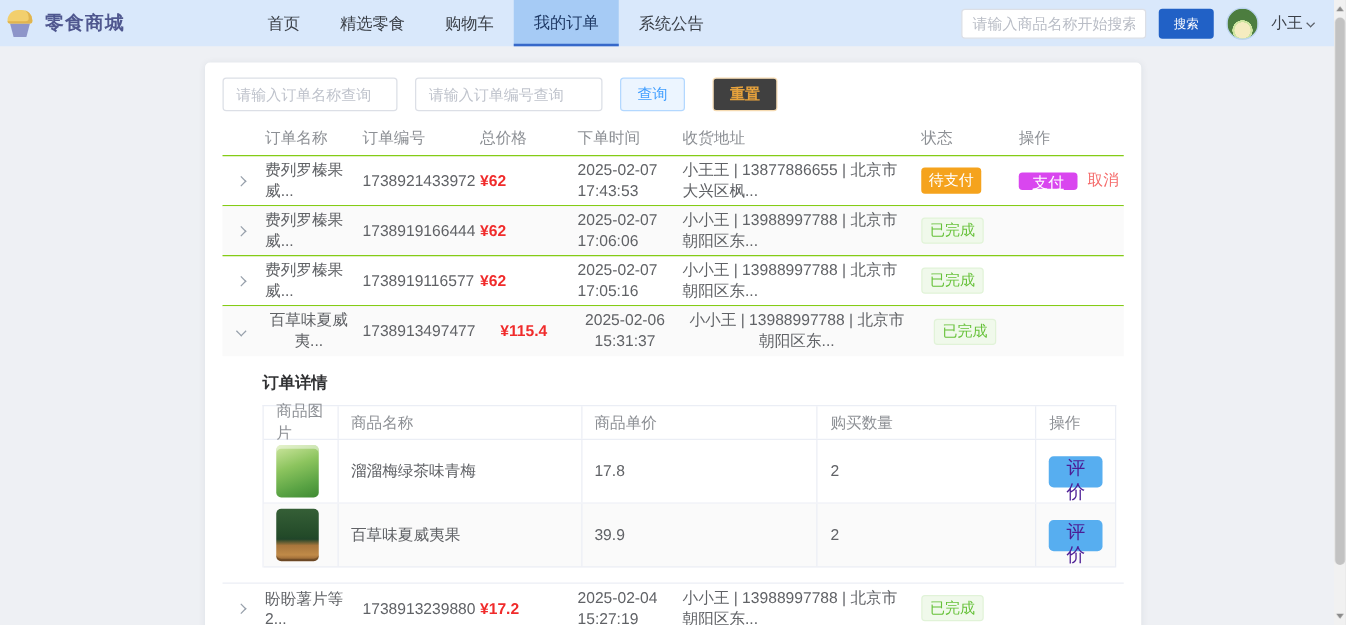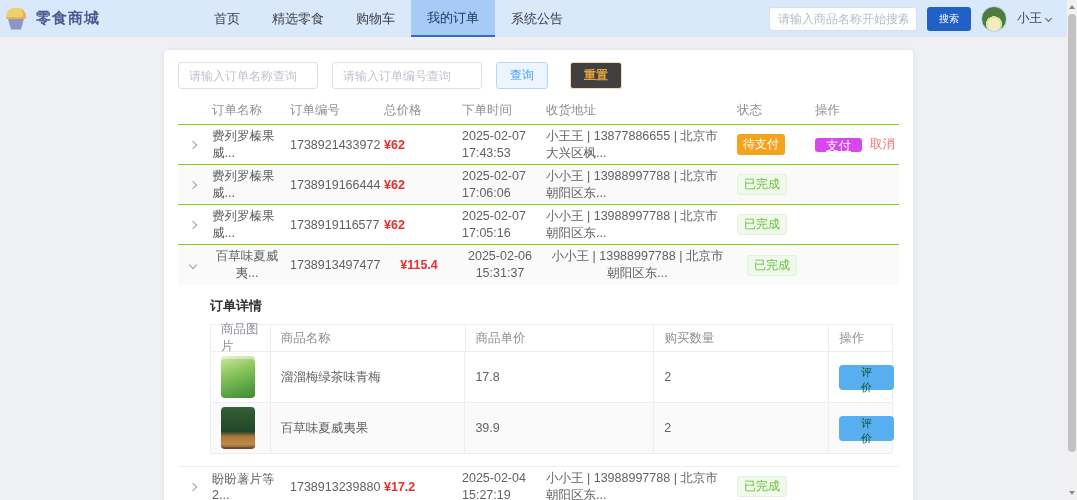--- a/index.html
+++ b/index.html
@@ -81,21 +81,21 @@
   .dc { padding:4px 10px; display:flex; align-items:center; border-right:1px solid #ebeef5; }
   .dc:last-child { border-right:none; }
   .dc.img  { width:60px; }
   .dc.pname{ width:196px; }
   .dc.pprice{ width:190px; }
   .dc.pqty { width:176px; }
   .dc.pops { width:63px; }
   .pimg { width:34px; height:42px; border-radius:4px; }
   .pimg.green-pouch { background:linear-gradient(160deg,#cfe7a0 0%,#8cc45e 40%,#5aa344 75%,#3f8a33 100%); box-shadow:inset 0 3px 0 rgba(255,255,255,.45); }
   .pimg.nut-jar { background:linear-gradient(180deg,#355f36 0%,#234a29 52%,#20452a 58%,#a8763c 70%,#c08a48 88%,#8a5a2e 100%); box-shadow:inset 0 -2px 0 rgba(0,0,0,.25); }
-  .btn-rate { height:25px; padding:0 22px; background:#57aef0; color:#14532d; border:none; border-radius:4px; font-size:11px; cursor:pointer; }
+  .btn-rate { height:25px; padding:0 10px; background:#57aef0; color:#4c1d95; border:none; border-radius:4px; font-size:15px; cursor:pointer; }
 </style>
 </head>
 <body>
 
 <div class="topbar">
   <div class="brand">
     <div class="logo">
         <div class="cake-top"></div>
         <div class="cake-base"></div>
       </div>

